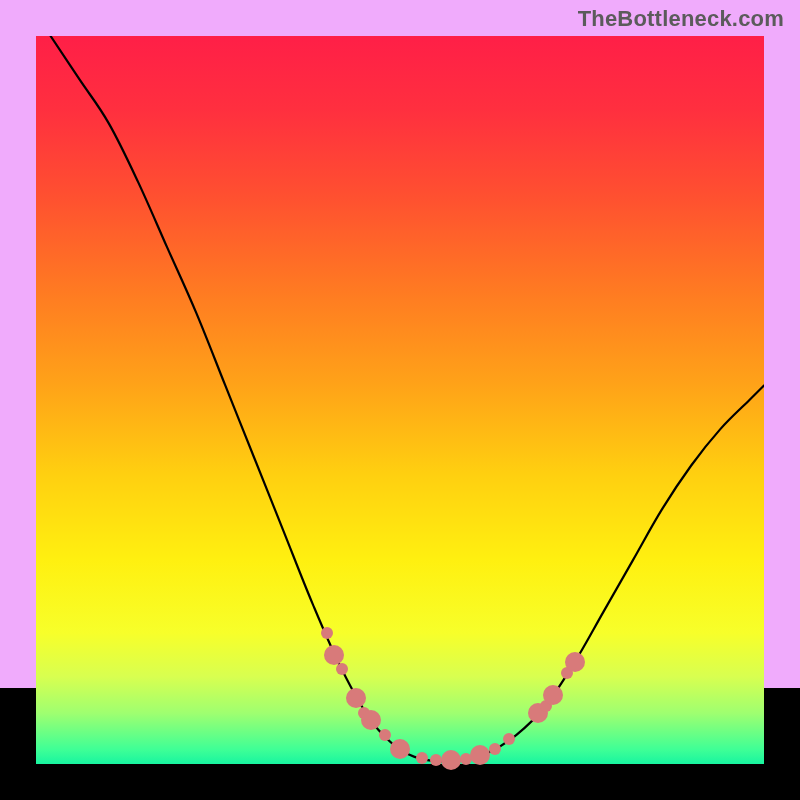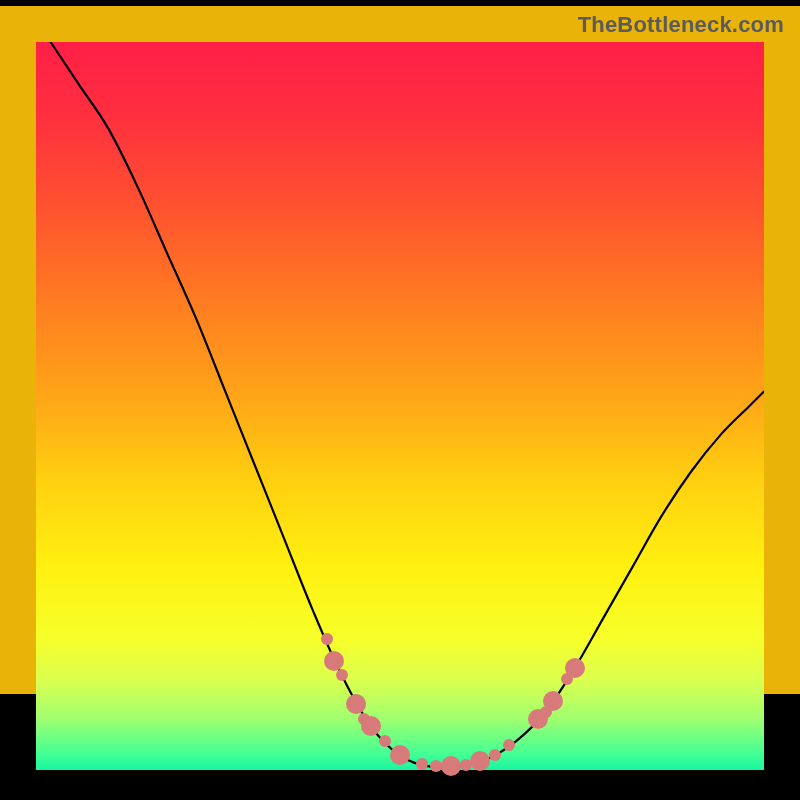--- a/index.html
+++ b/index.html
@@ -1,21 +1,21 @@
 <!DOCTYPE html>
 <html><head>
 <meta charset="utf-8">
 <style>
   * { margin: 0; padding: 0; box-sizing: border-box; }
   html, body { width: 800px; height: 800px; background: #000; overflow: hidden; }
   .frame {
     position: absolute;
-    left: 0; top: 6px;
+    left: 0; top: 0;
     width: 800px; height: 688px;
-    background: #eab308;
+    background: #f0abfc;
   }
   .watermark {
     position: absolute;
     top: 6px;
     right: 16px;
     font-family: Arial, Helvetica, sans-serif;
     font-size: 22px;
     font-weight: bold;
     color: #5b5b5b;
     letter-spacing: 0.2px;

